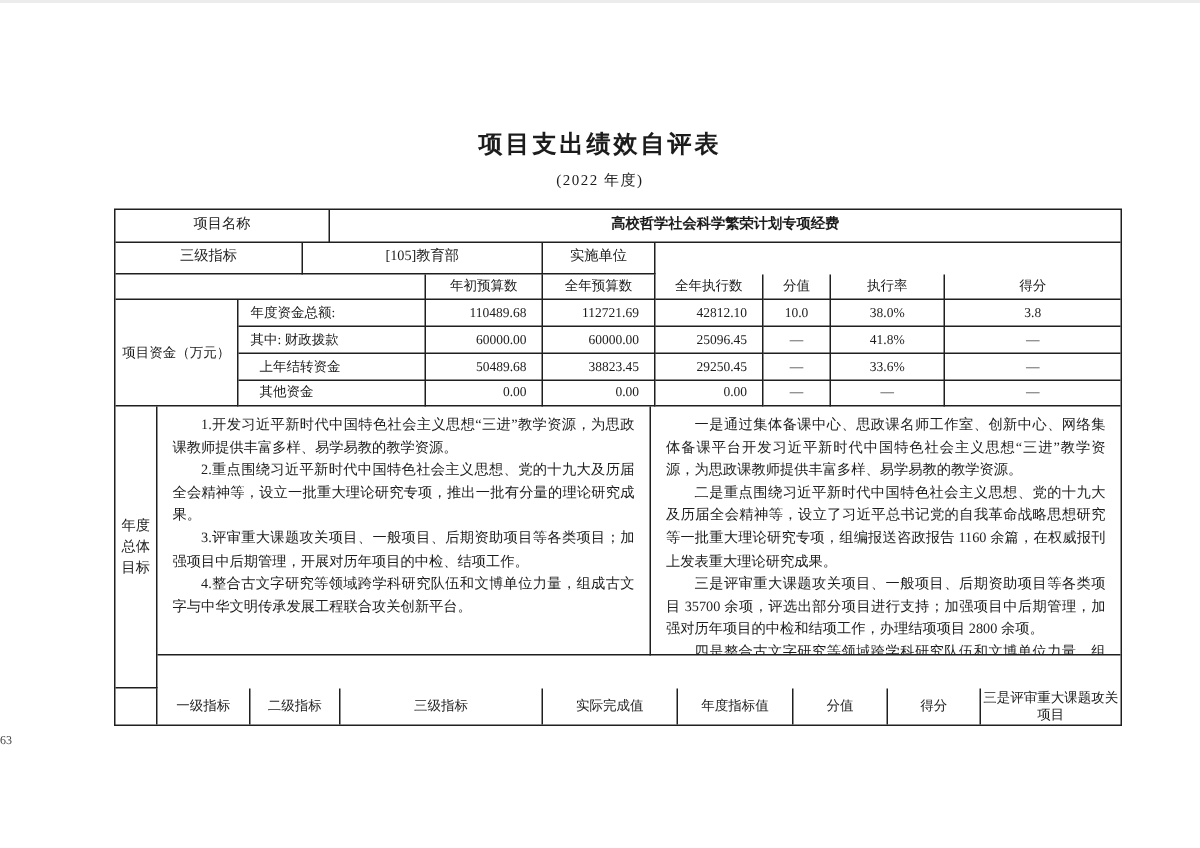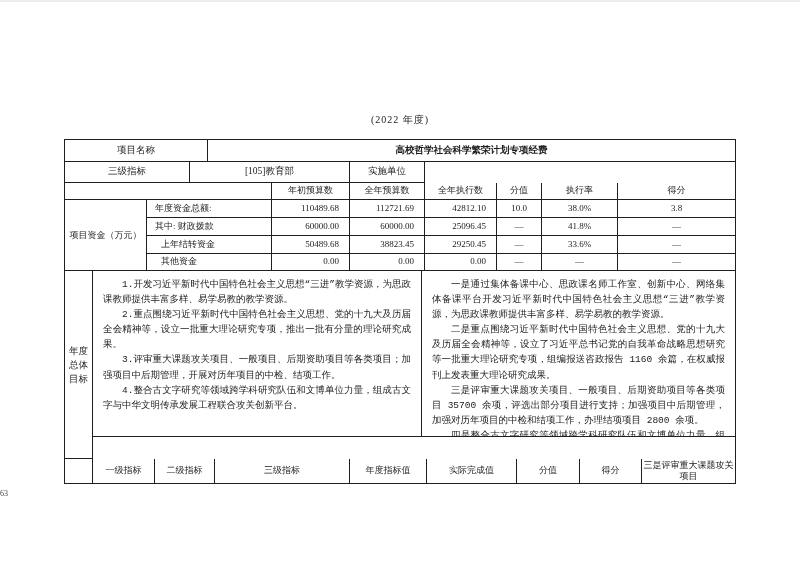--- a/index.html
+++ b/index.html
@@ -15,21 +15,21 @@
   }
   .doc-subtitle {
     position:absolute; top:111px; left:0; width:100%;
     text-align:center; font-size:10px; letter-spacing:1px;
   }
   .pagenum {
     position:absolute; top:487px; left:0; width:100%;
     font-size:8px; color:#444;
   }
   .tbl {
-    position:absolute; left:64px; top:137px; width:672px; height:345px;
+    position:absolute; left:76px; top:137px; width:672px; height:345px;
     border:1px solid #1f1f1f; font-size:9px;
   }
   .row { display:flex; width:670px; }
   .cell {
     border-right:1px solid #1f1f1f; border-bottom:1px solid #1f1f1f;
     display:flex; align-items:center; justify-content:center;
     text-align:center; overflow:hidden; line-height:1.25;
   }
   .nr { border-right:none; }
   .nb { border-bottom:none; }
@@ -37,30 +37,31 @@
   .right { justify-content:flex-end; text-align:right; }
   .bold  { font-weight:bold; }
   .fs95  { font-size:9.5px; }
   .pl8 { padding-left:8px; }
   .pl14 { padding-left:14px; }
   .pr10 { padding-right:10px; }
   .colwrap { display:flex; flex-direction:column; }
   .sidecell { flex-direction:column; line-height:14px; padding:0 4px; }
   .goal-text {
     display:block; padding:6px 10px 4px 10px;
-    font-size:9.5px; line-height:15.1px; text-align:justify;font-family:Liberation Mono, monospace;
+    font-size:9.5px; line-height:15.1px; text-align:justify;
   }
   .goal-text p { text-indent:2em; margin:0; }
   .two-line { line-height:16px; }
 </style>
 </head>
 <body>
 
 <div class="page">
 
+  <div class="doc-title">项目支出绩效自评表</div>
   <div class="doc-subtitle">(2022 年度)</div>
 
   <div class="tbl">
 
     <div class="row" style="height:22px">
       <div class="cell fs95" style="width:143px">项目名称</div>
       <div class="cell fs95 bold nr" style="width:527px">高校哲学社会科学繁荣计划专项经费</div>
     </div>
 
     <div class="row" style="height:21px">
@@ -147,22 +148,22 @@
           </div>
         </div>
       </div>
     </div>
 
     <div class="row" style="height:24px">
       <div class="cell nb" style="width:28px"></div>
       <div class="cell nb" style="width:62px">一级指标</div>
       <div class="cell nb" style="width:60px">二级指标</div>
       <div class="cell nb" style="width:135px">三级指标</div>
+      <div class="cell nb" style="width:90px">实际完成值</div>
       <div class="cell nb" style="width:77px">年度指标值</div>
-      <div class="cell nb" style="width:90px">实际完成值</div>
       <div class="cell nb" style="width:63px">分值</div>
       <div class="cell nb" style="width:62px">得分</div>
       <div class="cell nb nr" style="width:93px">三是评审重大课题攻关项目</div>
     </div>
 
   </div>
 
   <div class="pagenum">63</div>
 
 </div>

